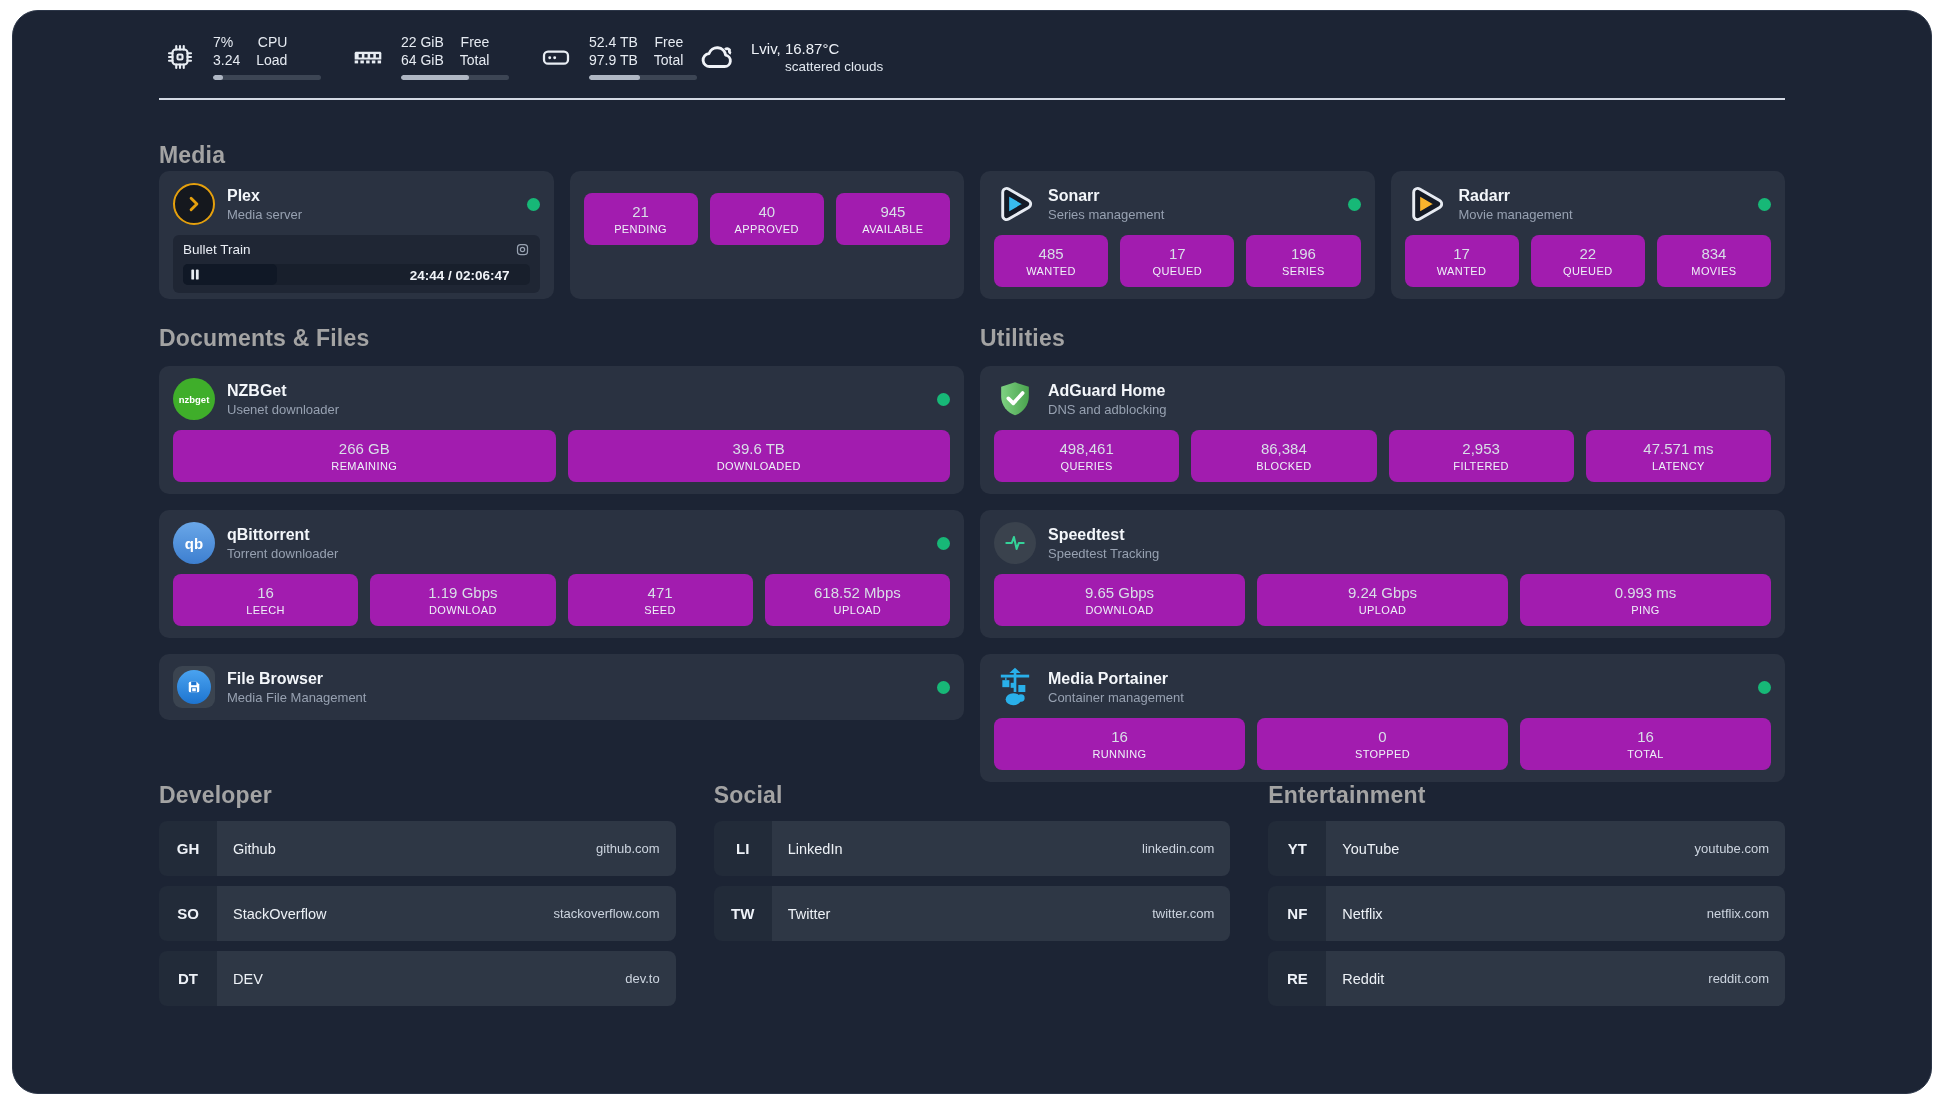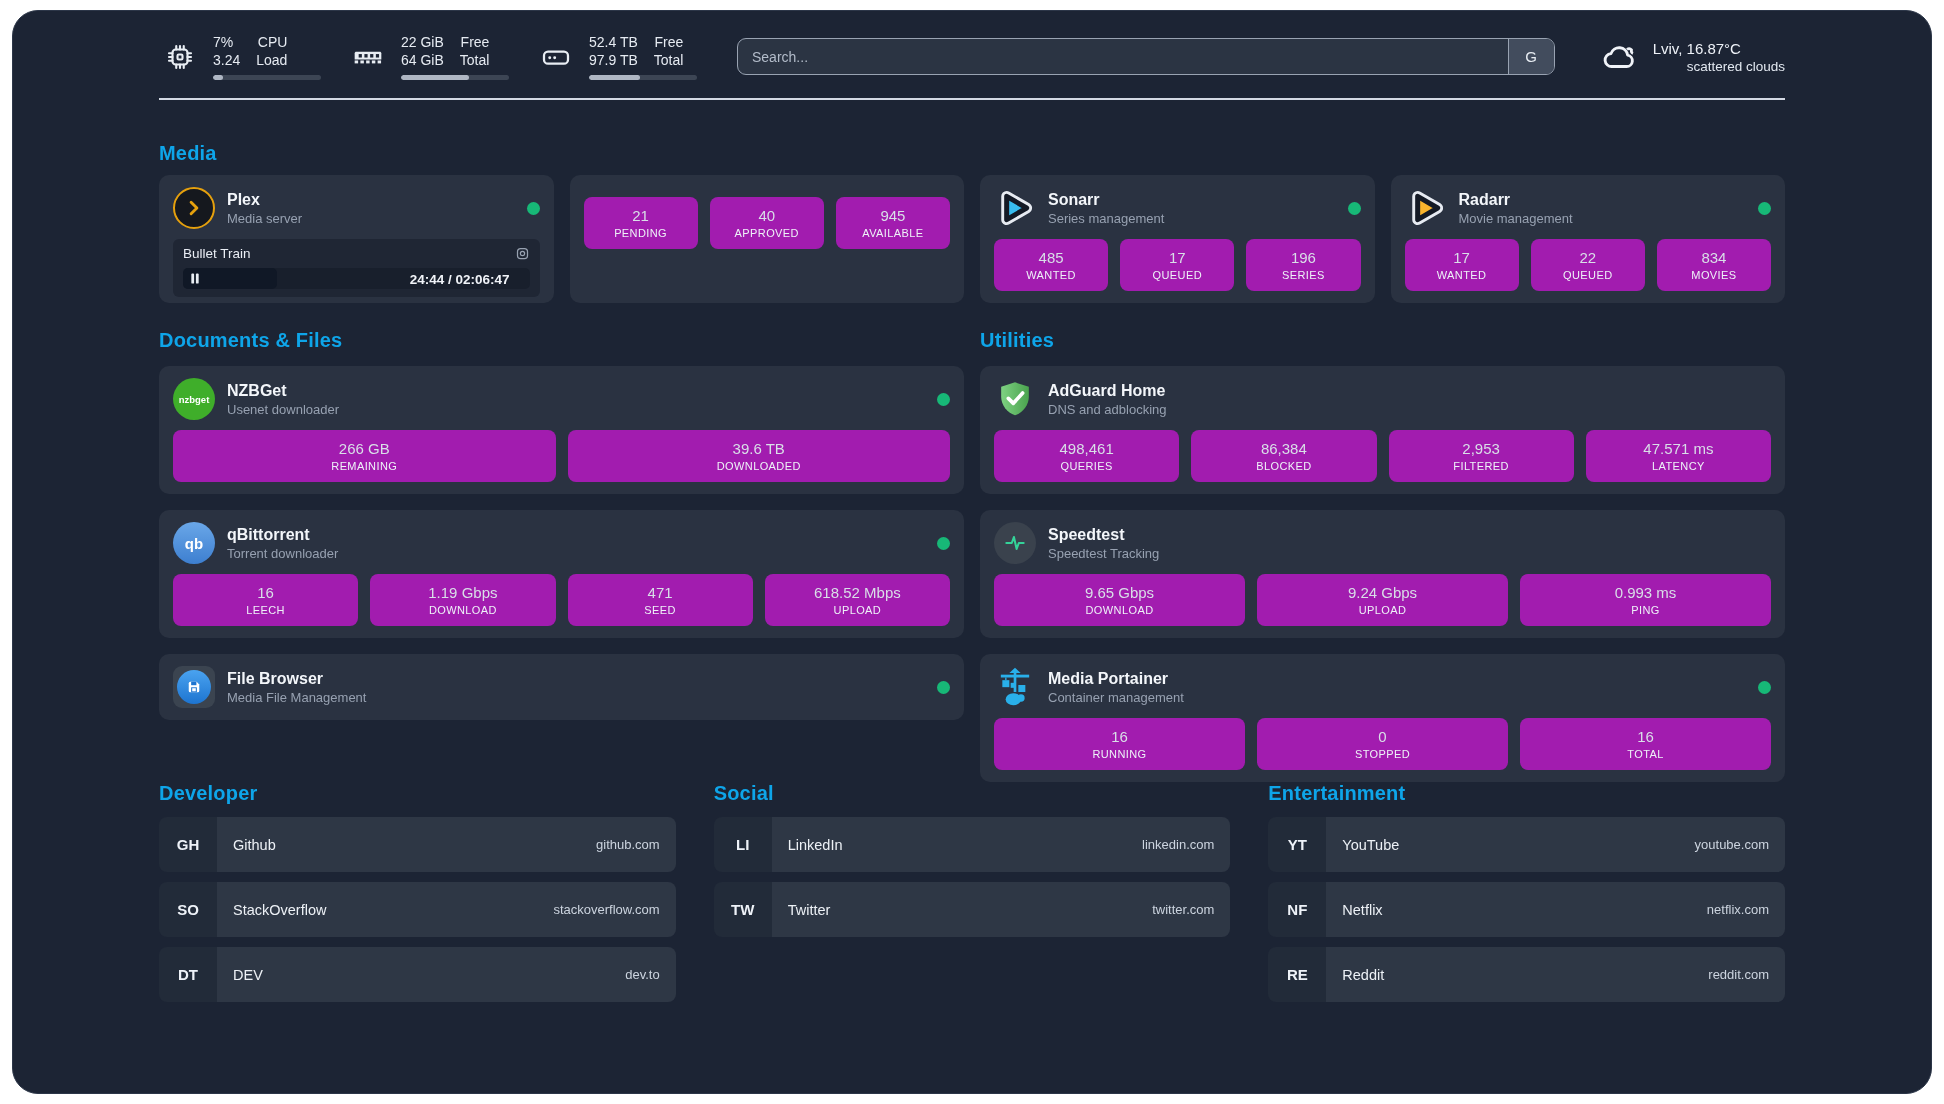--- a/index.html
+++ b/index.html
@@ -29,23 +29,23 @@
     position:absolute; right:1px; top:1px; bottom:1px; width:46px; background:#424c5d;
     border-left:1px solid #99a3b2; border-radius:0 8px 8px 0; display:flex; align-items:center; justify-content:center;
     color:#e8edf3; font-size:15px; cursor:pointer;
   }
   .weather{ display:flex; gap:12px; align-items:center; }
   .weather .wtxt{ display:flex; flex-direction:column; }
   .weather .loc{ font-size:15px; color:#eef2f8; }
   .weather .cond{ font-size:13.5px; color:#e2e8f0; margin-top:2px;margin-left:34px;}
   .divider{ margin-top:18px; border-top:2px solid #e3e9f2; opacity:.92; }
   
-  .section-title{ font-size:20px; font-weight:700; color:#0ea5e9; letter-spacing:.2px; }
+  .section-title{ font-size:23px; font-weight:700; color:#a3a3a3; letter-spacing:.2px; }
   .media-section{ margin-top:42px; }
-  .media-grid{ display:grid; grid-template-columns:repeat(4,1fr); gap:16px; margin-top:10px; }
+  .media-grid{ display:grid; grid-template-columns:repeat(4,1fr); gap:16px; margin-top:2px; }
   .card{
     background:#2a3241; border-radius:10px; padding:12px 14px; position:relative;
   }
   .media-grid .card{ height:128px; }
   .card-header{ display:flex; align-items:center; gap:12px; }
   .app-name{ font-size:16px; font-weight:700; color:#f3f6fa; }
   .app-desc{ font-size:13px; color:#97a1b1; margin-top:2px; }
   .dot{ width:13px; height:13px; border-radius:50%; background:#17b877; margin-left:auto; flex:0 0 auto;}
   .stats-row{ display:flex; gap:12px; margin-top:10px; }
   .statbox{
@@ -168,24 +168,20 @@
               <span>Total</span>
             </div>
           </div>
           <div class="pbar">
             <div class="fill" style="width: 47%;"></div>
           </div>
         </div>
       </div>
     </div>
 
-    <div class="searchwrap">
-      <input type="text" placeholder="Search..." style="">
-      <div class="gbtn">G</div>
-    </div>
 
     <div class="weather">
       <span class="appicon">
         <svg width="38" height="38" viewBox="0 0 24 24" fill="none" stroke="#f0f3f8" stroke-width="1.8" stroke-linejoin="round">
           <path d="M7 18h9.2a3.6 3.6 0 0 0 .6-7.15A5.4 5.4 0 0 0 6.3 9.9 3.9 3.9 0 0 0 7 18z"></path>
           <path d="M16.4 7.2c.9-.6 2.2-.5 2.9.3-.4.9 0 1.9.9 2.2"></path>
         </svg>
       </span>
       <div class="wtxt">
         <span class="loc">Lviv, 16.87°C</span>

